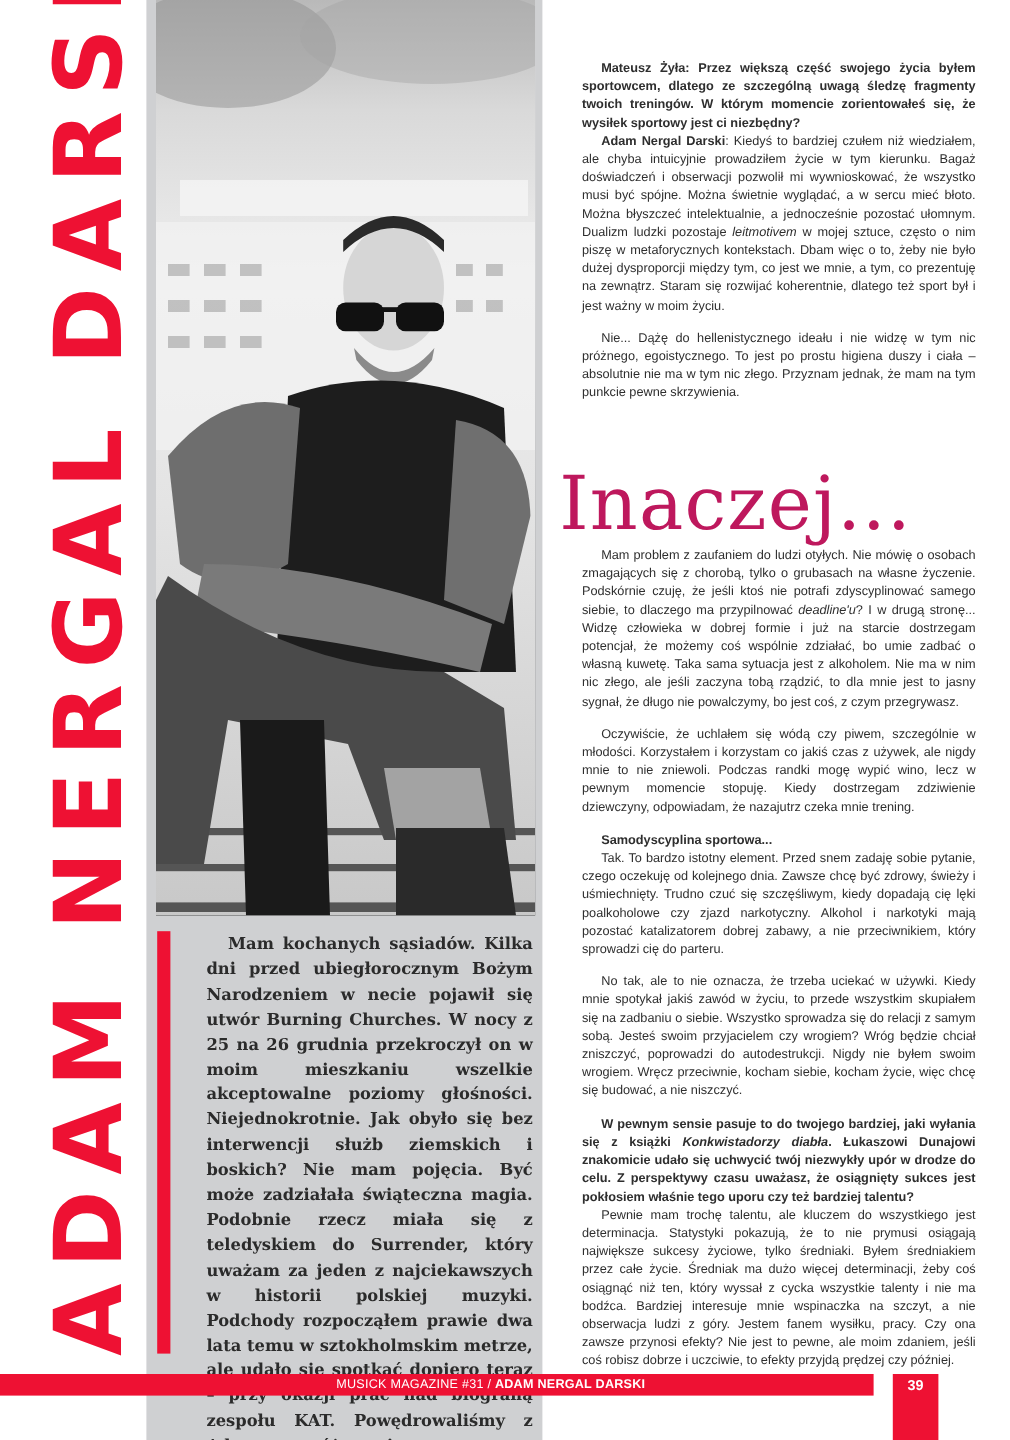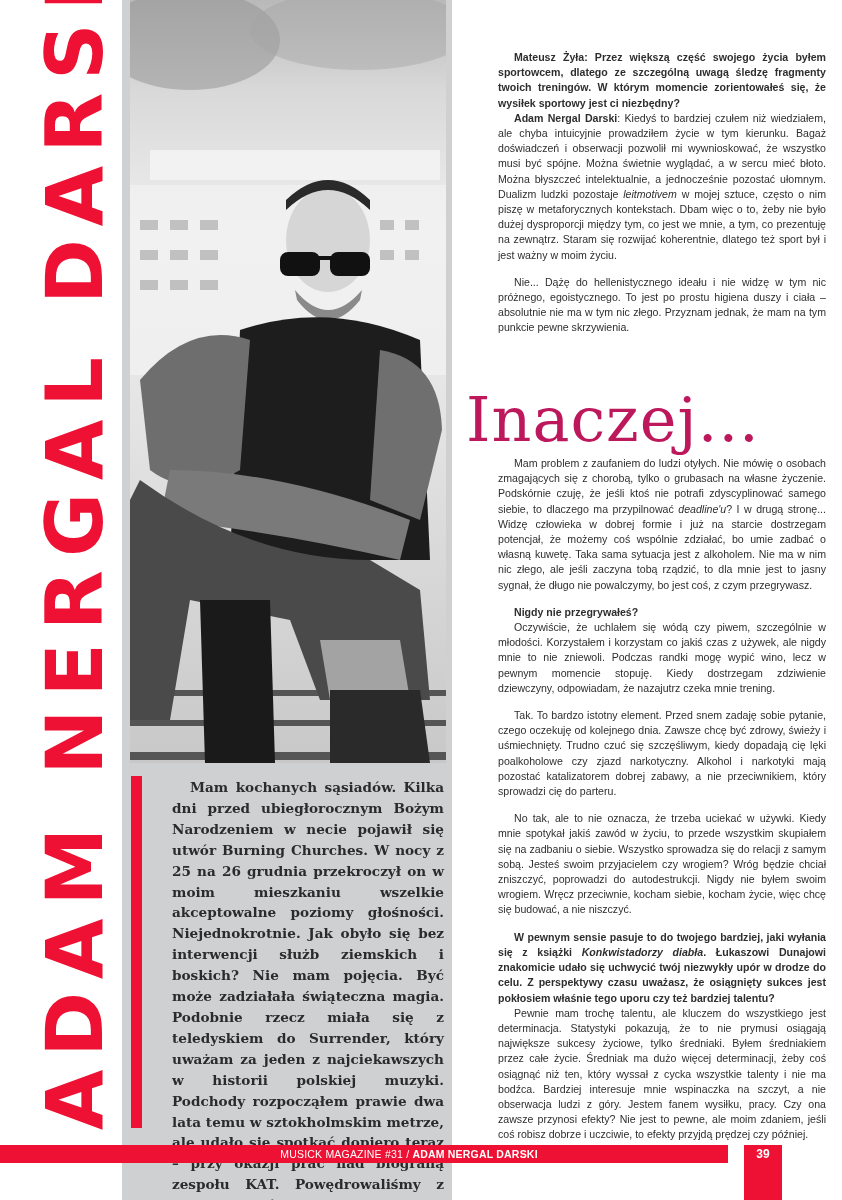--- a/index.html
+++ b/index.html
@@ -22,21 +22,21 @@
     transform: rotate(-90deg) scaleY(1.0);
   }
 
   .sidebar-bar { position: absolute; left: 131px; top: 776px; width: 11px; height: 352px; background: #ee1133; }
   .sidebar-text {
     position: absolute; left: 172px; top: 777px; width: 272px;
     font-family: "DejaVu Serif", serif; font-weight: bold; font-size: 13.6px; line-height: 20.9px;
     color: #2b2b2b; text-align: justify; text-indent: 18px; hyphens: manual;
   }
 
-  .right-col { position: absolute; left: 498px; width: 328px; font-size: 10.6px; line-height: 15.2px; color: #2e2e2e; text-align: justify; }
+  .right-col { position: absolute; left: 485px; width: 328px; font-size: 10.6px; line-height: 15.2px; color: #2e2e2e; text-align: justify; }
   .right-col p { text-indent: 16px; }
   .right-col .q { font-weight: bold; }
   .right-col .gap { height: 12px; }
   .right-col em { font-style: italic; }
   .right-col b { font-weight: bold; }
 
   .block-1 { top: 50px; }
   .block-2 { top: 456px; }
 
   .headline {
@@ -132,23 +132,23 @@
   <p><b>Adam Nergal Darski</b><span>: Kiedyś to bardziej czułem niż wiedziałem, ale chyba intuicyjnie prowadziłem życie w tym kierunku. Bagaż doświadczeń i obserwacji pozwolił mi wywnioskować, że wszystko musi być spójne. Można świetnie wyglądać, a w sercu mieć błoto. Można błyszczeć intelektualnie, a jednocześnie pozostać ułomnym. Dualizm ludzki pozostaje </span><em>leitmotivem</em><span> w mojej sztuce, często o nim piszę w metaforycznych kontekstach. Dbam więc o to, żeby nie było dużej dysproporcji między tym, co jest we mnie, a tym, co prezentuję na zewnątrz. Staram się rozwijać koherentnie, dlatego też sport był i jest ważny w moim życiu.</span></p>
   <div class="gap"></div>
   <p>Nie... Dążę do hellenistycznego ideału i nie widzę w tym nic próżnego, egoistycznego. To jest po prostu higiena duszy i ciała – absolutnie nie ma w tym nic złego. Przyznam jednak, że mam na tym punkcie pewne skrzywienia.</p>
 </div>
 
 <h1 class="headline">Inaczej...</h1>
 
 <div class="right-col block-2">
   <p><span>Mam problem z zaufaniem do ludzi otyłych. Nie mówię o osobach zmagających się z chorobą, tylko o grubasach na własne życzenie. Podskórnie czuję, że jeśli ktoś nie potrafi zdyscyplinować samego siebie, to dlaczego ma przypilnować </span><em>deadline'u</em><span>? I w drugą stronę... Widzę człowieka w dobrej formie i już na starcie dostrzegam potencjał, że możemy coś wspólnie zdziałać, bo umie zadbać o własną kuwetę. Taka sama sytuacja jest z alkoholem. Nie ma w nim nic złego, ale jeśli zaczyna tobą rządzić, to dla mnie jest to jasny sygnał, że długo nie powalczymy, bo jest coś, z czym przegrywasz.</span></p>
   <div class="gap"></div>
-  <p class="q">Nigdy nie przegrywałeś?</p>
   <p>Oczywiście, że uchlałem się wódą czy piwem, szczególnie w młodości. Korzystałem i korzystam co jakiś czas z używek, ale nigdy mnie to nie zniewoli. Podczas randki mogę wypić wino, lecz w pewnym momencie stopuję. Kiedy dostrzegam zdziwienie dziewczyny, odpowiadam, że nazajutrz czeka mnie trening.</p>
   <div class="gap"></div>
+  <p class="q">Samodyscyplina sportowa...</p>
   <p>Tak. To bardzo istotny element. Przed snem zadaję sobie pytanie, czego oczekuję od kolejnego dnia. Zawsze chcę być zdrowy, świeży i uśmiechnięty. Trudno czuć się szczęśliwym, kiedy dopadają cię lęki poalkoholowe czy zjazd narkotyczny. Alkohol i narkotyki mają pozostać katalizatorem dobrej zabawy, a nie przeciwnikiem, który sprowadzi cię do parteru.</p>
   <div class="gap"></div>
   <p>No tak, ale to nie oznacza, że trzeba uciekać w używki. Kiedy mnie spotykał jakiś zawód w życiu, to przede wszystkim skupiałem się na zadbaniu o siebie. Wszystko sprowadza się do relacji z samym sobą. Jesteś swoim przyjacielem czy wrogiem? Wróg będzie chciał zniszczyć, poprowadzi do autodestrukcji. Nigdy nie byłem swoim wrogiem. Wręcz przeciwnie, kocham siebie, kocham życie, więc chcę się budować, a nie niszczyć.</p>
   <div class="gap"></div>
   <p class="q"><span>W pewnym sensie pasuje to do twojego bardziej, jaki wyłania się z książki </span><em>Konkwistadorzy diabła</em><span>. Łukaszowi Dunajowi znakomicie udało się uchwycić twój niezwykły upór w drodze do celu. Z perspektywy czasu uważasz, że osiągnięty sukces jest pokłosiem właśnie tego uporu czy też bardziej talentu?</span></p>
   <p>Pewnie mam trochę talentu, ale kluczem do wszystkiego jest determinacja. Statystyki pokazują, że to nie prymusi osiągają największe sukcesy życiowe, tylko średniaki. Byłem średniakiem przez całe życie. Średniak ma dużo więcej determinacji, żeby coś osiągnąć niż ten, który wyssał z cycka wszystkie talenty i nie ma bodźca. Bardziej interesuje mnie wspinaczka na szczyt, a nie obserwacja ludzi z góry. Jestem fanem wysiłku, pracy. Czy ona zawsze przynosi efekty? Nie jest to pewne, ale moim zdaniem, jeśli coś robisz dobrze i uczciwie, to efekty przyjdą prędzej czy później.</p>
   <div class="gap"></div>
 
 </div>
 

